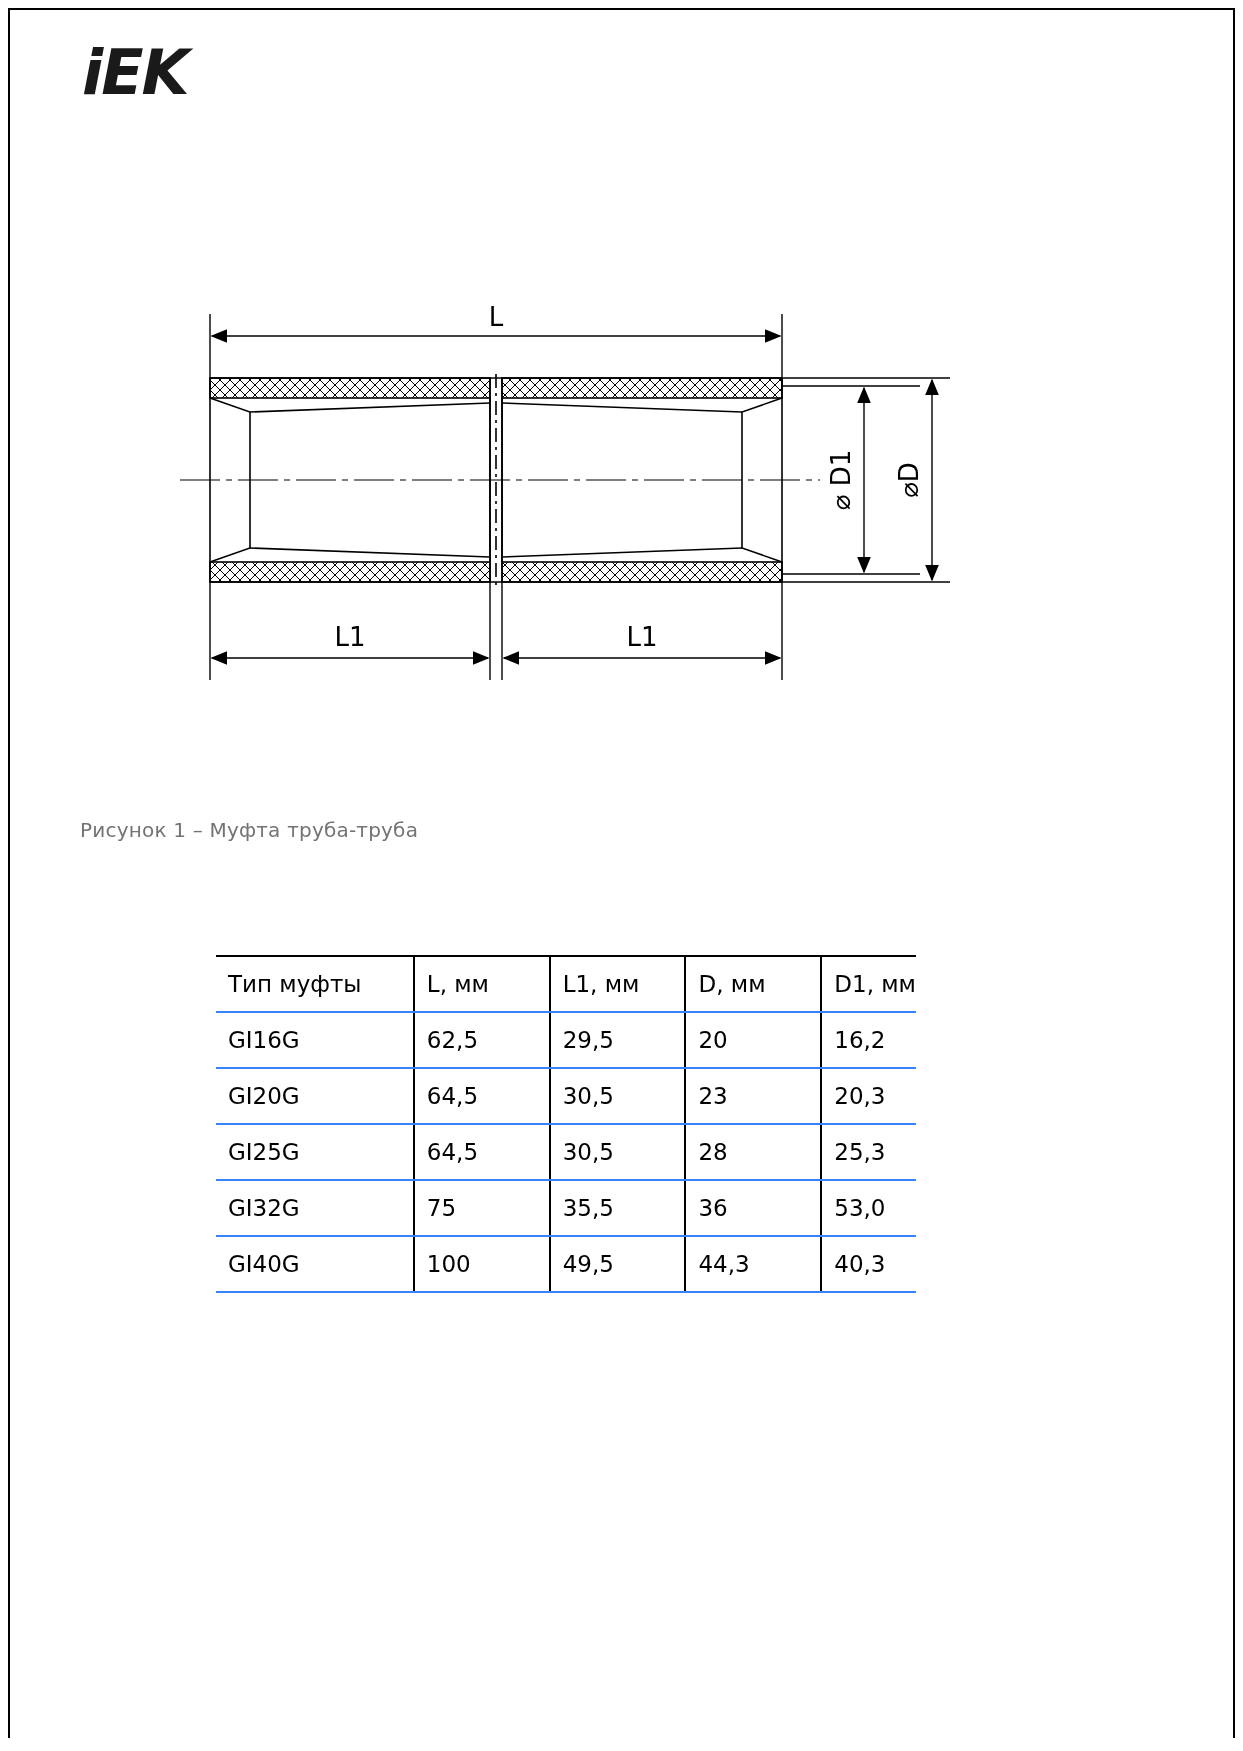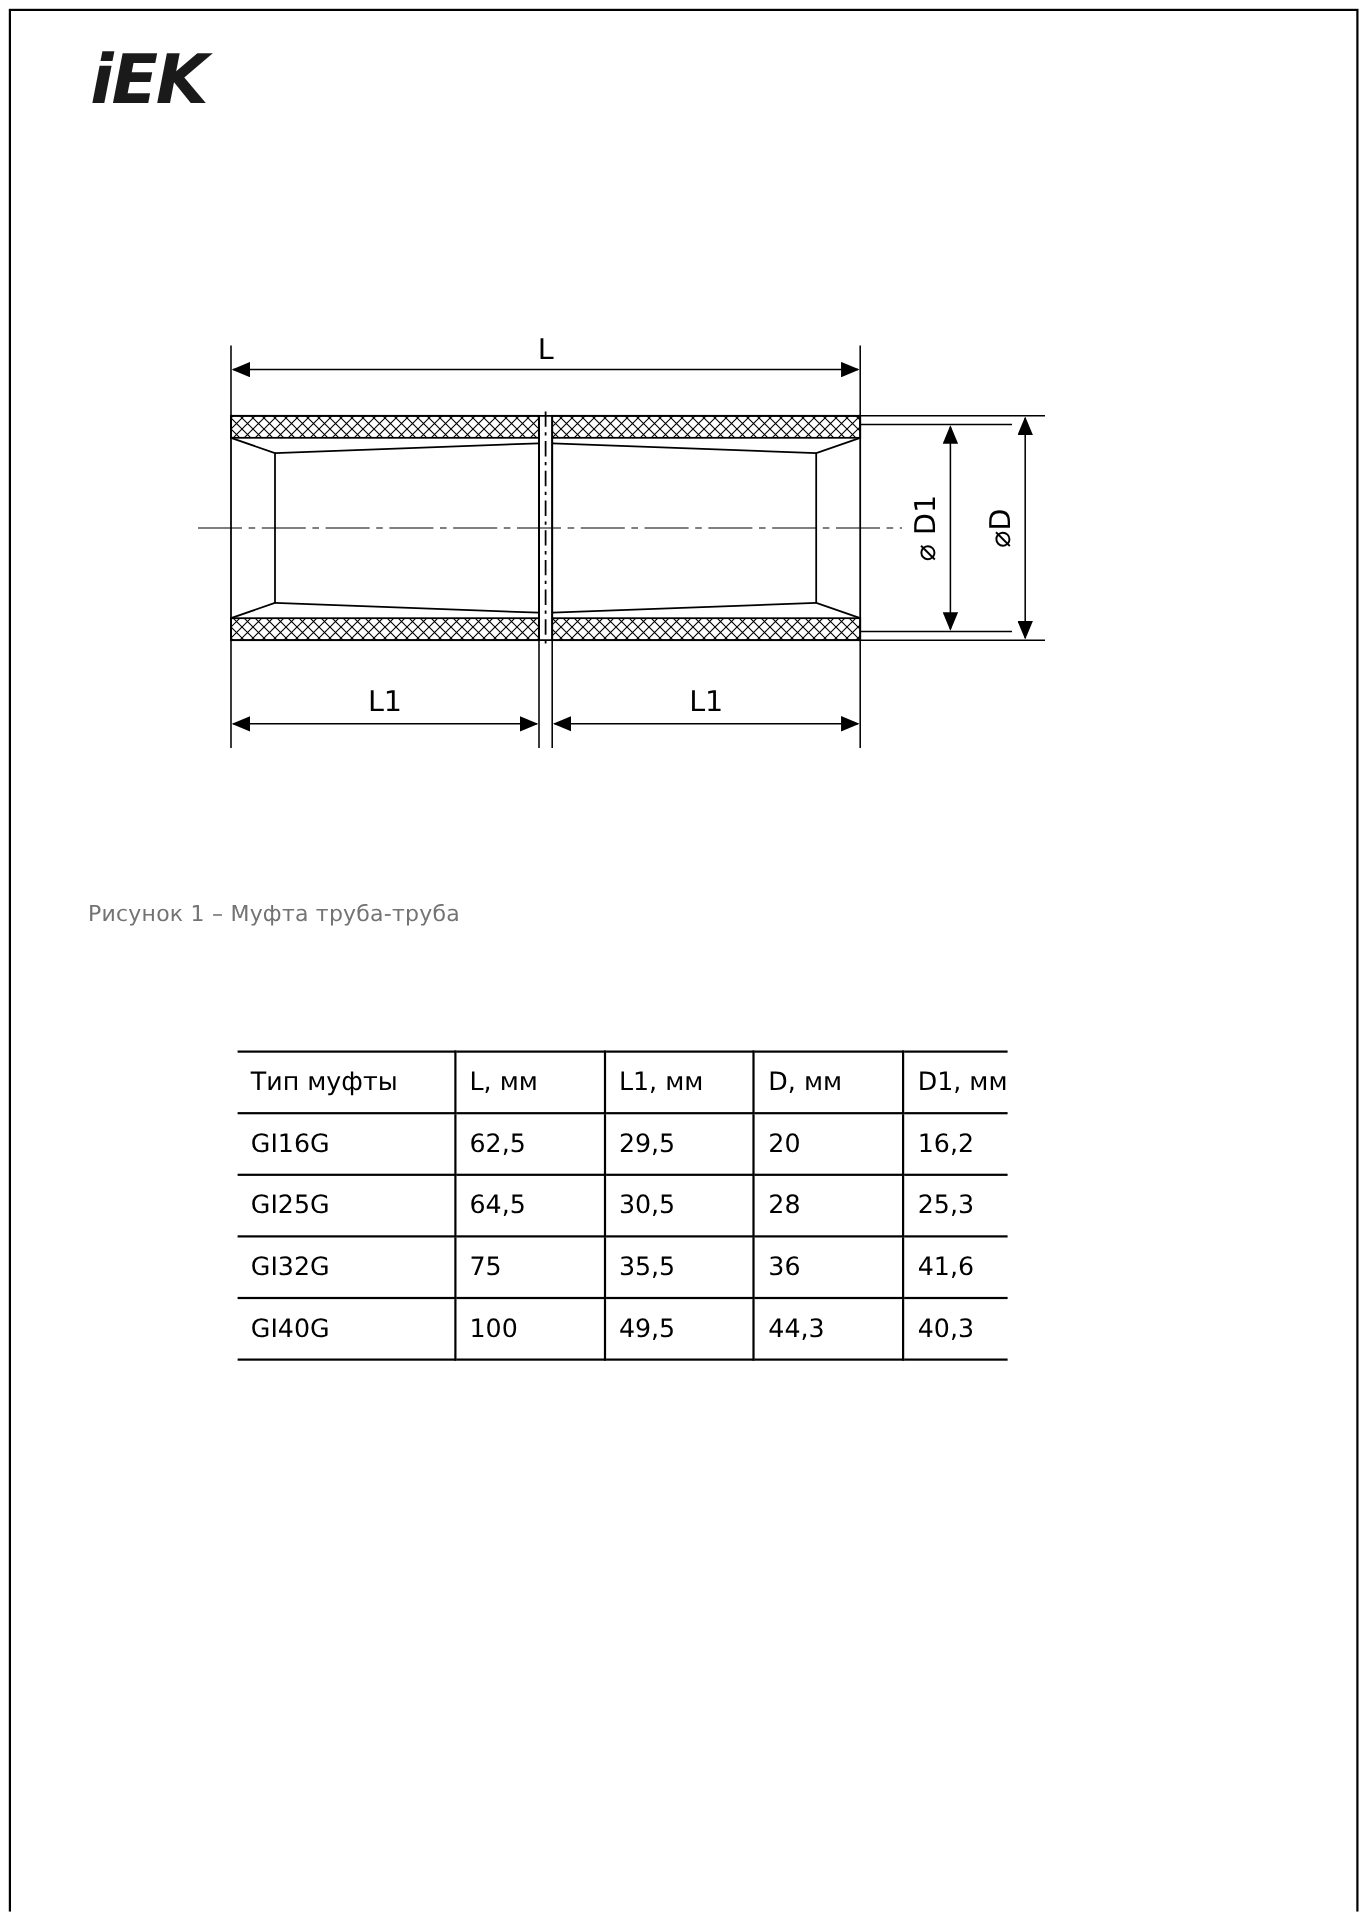--- a/index.html
+++ b/index.html
@@ -72,21 +72,21 @@
   table.spec {
     border-collapse: collapse;
     width: 700px;
     font-size: 23px;
   }
   table.spec th,
   table.spec td {
     text-align: left;
     padding: 14px 0 14px 12px;
     font-weight: normal;
-    border-bottom: 2px solid #000000;
+    border-bottom: 2px solid #3b82f6;
     border-right: 2px solid #000000;
     height: 30px;
     box-sizing: border-box;
     white-space: nowrap;
   }
   table.spec thead th {
     border-top: 2px solid #000000;
   }
   table.spec th:last-child,
   table.spec td:last-child {
@@ -209,32 +209,39 @@
       </thead>
       <tbody>
         <tr>
           <td>GI16G</td>
           <td>62,5</td>
           <td>29,5</td>
           <td>20</td>
           <td>16,2</td>
         </tr>
         <tr>
+          <td>GI20G</td>
+          <td>64,5</td>
+          <td>30,5</td>
+          <td>23</td>
+          <td>20,3</td>
+        </tr>
+        <tr>
           <td>GI25G</td>
           <td>64,5</td>
           <td>30,5</td>
           <td>28</td>
           <td>25,3</td>
         </tr>
         <tr>
           <td>GI32G</td>
           <td>75</td>
           <td>35,5</td>
           <td>36</td>
-          <td>41,6</td>
+          <td>53,0</td>
         </tr>
         <tr>
           <td>GI40G</td>
           <td>100</td>
           <td>49,5</td>
           <td>44,3</td>
           <td>40,3</td>
         </tr>
       </tbody>
     </table>

